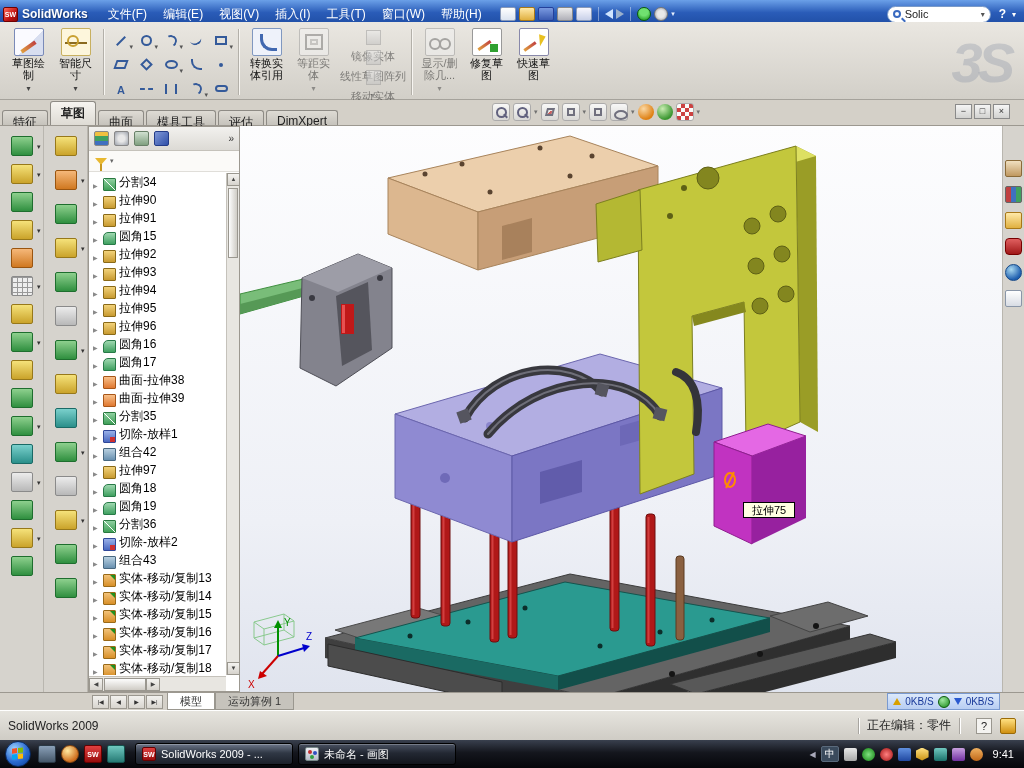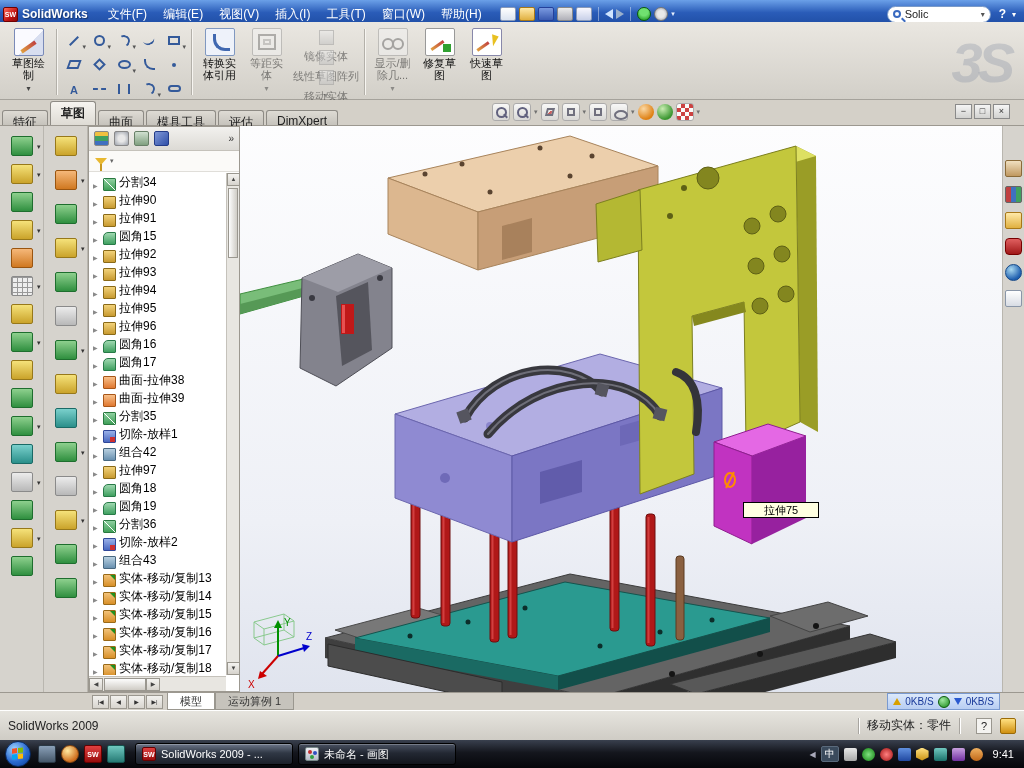--- a/index.html
+++ b/index.html
@@ -191,21 +191,21 @@
   .hscroll { position:absolute; left:0; bottom:0; height:15px; right:13px; background:#e8e6e1;
     border-top:1px solid #c5c2bb; display:flex; align-items:center; }
   .hsbtn { width:14px; height:13px; background:linear-gradient(#f4f3f0,#d6d3cd); border:1px solid #9a978f;
     font-size:6px; text-align:center; line-height:11px; color:#444; flex:none; }
   .hs-thumb { width:42px; height:13px; background:linear-gradient(#fdfdfd,#cfccc5); border:1px solid #9a978f; margin-left:1px; }
 
   .viewport { position:absolute; left:240px; top:0; right:22px; bottom:0; overflow:hidden;
     background:linear-gradient(#fdfdfe 0%,#eef0f6 70%,#e0e4ee 100%); }
   .scene { position:absolute; inset:0; width:100%; height:100%; }
   .vtooltip { position:absolute; left:503px; top:376px; background:#ffffe1; border:1px solid #000;
-    font-size:11px; padding:0 20px; height:16px; line-height:15px; color:#000; white-space:nowrap; }
+    font-size:11px; padding:0 8px; height:16px; line-height:15px; color:#000; white-space:nowrap; }
 
   .taskpane { position:absolute; right:0; top:0; bottom:0; width:22px; background:#d6d3cd;
     border-left:1px solid #b9b6af; display:flex; flex-direction:column; align-items:center; padding-top:34px; gap:9px; }
   .tp { width:17px; height:17px; border-radius:2px; flex:none; }
   .tp-home { background:linear-gradient(#f0e0c0,#c09860); border:1px solid #8a6a38; }
   .tp-lib { background:linear-gradient(90deg,#c04040 33%,#4070c0 33% 66%,#40a060 66%); border:1px solid #666; }
   .tp-folder { background:linear-gradient(#ffe9a8,#e0b040); border:1px solid #a87818; }
   .tp-db { background:linear-gradient(#e06060,#a01818); border:1px solid #700; border-radius:4px; }
   .tp-globe { background:radial-gradient(circle at 35% 30%,#a8d8f0,#2060b0 70%); border:1px solid #144888; border-radius:50%; }
   .tp-doc { background:linear-gradient(#ffffff,#d8dce4); border:1px solid #8a96a8; }
@@ -316,20 +316,25 @@
 
   <div class="ribbon">
     <div class="rgroup">
 
         <div class="rbtn">
           <span class="bicon i-sketch"></span>
           <span class="rlabel">草图绘制</span>
           <span class="rcaret"></span>
         </div>
 
+        <div class="rbtn">
+          <span class="bicon i-smart-dimension"></span>
+          <span class="rlabel">智能尺寸</span>
+          <span class="rcaret"></span>
+        </div>
 
     </div>
     <div class="rsep"></div>
     <div class="sgrid">
       <div class="scell gcaret">
           <div class="sh-line"></div>
         </div>
       <div class="scell gcaret">
           <div class="sh-circle"></div>
         </div>
@@ -876,21 +881,21 @@
       <span class="net-badge"></span>
       <span class="arr-down"></span>
       <span>0KB/S</span>
     </div>
   </div>
 
   <div class="statusbar">
     <span>SolidWorks 2009</span>
     <div class="sb-right">
       <div class="sb-sep"></div>
-      <span>移动实体：零件</span>
+      <span>正在编辑：零件</span>
       <div class="sb-sep"></div>
       <div class="sb-help">?</div>
       <div class="sb-gold"></div>
     </div>
   </div>
 
   <div class="taskbar">
     <div class="orb">
       <div class="flag">
           <i class="f1"></i>

